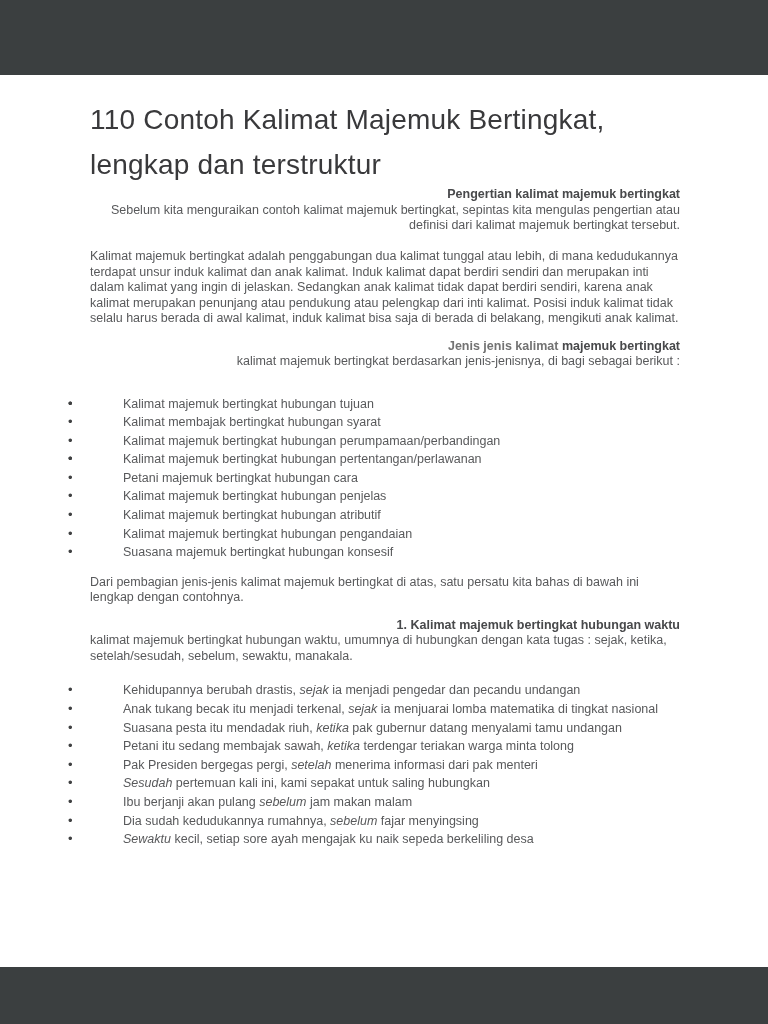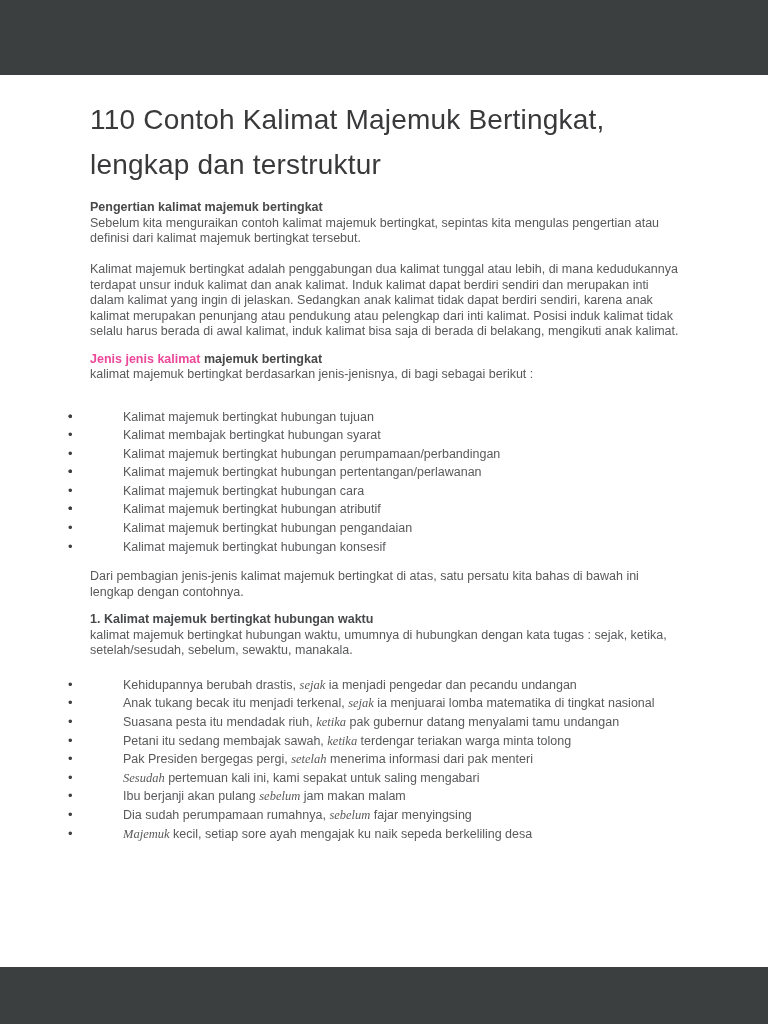--- a/index.html
+++ b/index.html
@@ -26,43 +26,43 @@
     font-size: 12.5px;
     line-height: 15.5px;
   }
   h1.doc-title {
     width: 582px;
     font-size: 28px;
     line-height: 45px;
     font-weight: 400;
     color: #39393b;
     letter-spacing: 0.2px;
-    margin-bottom: 13px;
+    margin-bottom: 0;
   }
   .b { font-weight: 700; color: #48494b; }
   p { margin: 0 0 12px 0; }
-  p.tight { margin-bottom: 0; }
+  p.tight { margin-bottom: 0; text-align: right; }
   .spacer { height: 15.5px; }
-  a.doc-link { color: #ec4899; font-weight: 700; text-decoration: none; cursor: pointer; }
+  a.doc-link { color: #737373; font-weight: 700; text-decoration: none; cursor: pointer; }
   ul.doc-list { list-style: none; margin: 25px 0 13px 0; padding: 0; }
   ul.doc-list.examples { margin: 17px 0 0 0; }
   ul.doc-list li {
     position: relative;
     padding-left: 33px;
     line-height: 18.6px;
     color: #58595b;
   }
   ul.doc-list li .marker {
     position: absolute;
     left: -22px;
     top: 0;
     color: #3f4041;
     font-size: 13px;
   }
-  .it { font-style: italic; font-family: Liberation Serif, serif; }
+  .it { font-style: italic; }
 </style>
 </head>
 <body>
 
 <div class="screen">
   <div class="bar top"></div>
 
   <div class="page">
 
     <h1 class="doc-title">110 Contoh Kalimat Majemuk Bertingkat, lengkap dan terstruktur</h1>
@@ -75,41 +75,41 @@
     <p class="tight"><a class="doc-link">Jenis jenis kalimat</a><span> <span class="b">majemuk bertingkat</span></span></p>
     <p class="tight">kalimat majemuk bertingkat berdasarkan jenis-jenisnya, di bagi sebagai berikut :</p>
 
     <ul class="doc-list types">
         <li><span class="marker">•</span></li>
         <li><span class="marker">•</span><span class="li-text">Kalimat majemuk bertingkat hubungan tujuan</span></li>
         <li><span class="marker">•</span><span class="li-text">Kalimat membajak bertingkat hubungan syarat</span></li>
         <li><span class="marker">•</span><span class="li-text">Kalimat majemuk bertingkat hubungan perumpamaan/perbandingan</span></li>
         <li><span class="marker">•</span></li>
         <li><span class="marker">•</span><span class="li-text">Kalimat majemuk bertingkat hubungan pertentangan/perlawanan</span></li>
-        <li><span class="marker">•</span><span class="li-text">Kalimat majemuk bertingkat hubungan cara</span></li>
-        <li><span class="marker">•</span></li>
+        <li><span class="marker">•</span><span class="li-text">Petani majemuk bertingkat hubungan cara</span></li>
+        <li><span class="marker">•</span><span class="li-text">Kalimat majemuk bertingkat hubungan penjelas</span></li>
         <li><span class="marker">•</span><span class="li-text">Kalimat majemuk bertingkat hubungan atributif</span></li>
         <li><span class="marker">•</span><span class="li-text">Kalimat majemuk bertingkat hubungan pengandaian</span></li>
-        <li><span class="marker">•</span><span class="li-text">Kalimat majemuk bertingkat hubungan konsesif</span></li>
+        <li><span class="marker">•</span><span class="li-text">Suasana majemuk bertingkat hubungan konsesif</span></li>
       </ul>
 
     <p>Dari pembagian jenis-jenis kalimat majemuk bertingkat di atas, satu persatu kita bahas di bawah ini lengkap dengan contohnya.</p>
 
     <p class="tight b">1. Kalimat majemuk bertingkat hubungan waktu</p>
     <p>kalimat majemuk bertingkat hubungan waktu, umumnya di hubungkan dengan kata tugas : sejak, ketika, setelah/sesudah, sebelum, sewaktu, manakala.</p>
 
 
     <ul class="doc-list examples">
         <li><span class="marker">•</span><span class="li-text"><span>Kehidupannya berubah drastis, </span><span class="it">sejak</span><span> ia menjadi pengedar dan pecandu undangan</span></span></li>
         <li><span class="marker">•</span><span class="li-text"><span>Anak tukang becak itu menjadi terkenal, </span><span class="it">sejak</span><span> ia menjuarai lomba matematika di tingkat nasional</span></span></li>
         <li><span class="marker">•</span><span class="li-text"><span>Suasana pesta itu mendadak riuh, </span><span class="it">ketika</span><span> pak gubernur datang menyalami tamu undangan</span></span></li>
         <li><span class="marker">•</span><span class="li-text"><span>Petani itu sedang membajak sawah, </span><span class="it">ketika</span><span> terdengar teriakan warga minta tolong</span></span></li>
         <li><span class="marker">•</span><span class="li-text"><span>Pak Presiden bergegas pergi, </span><span class="it">setelah</span><span> menerima informasi dari pak menteri</span></span></li>
-        <li><span class="marker">•</span><span class="li-text"><span class="it">Sesudah</span><span> pertemuan kali ini, kami sepakat untuk saling mengabari</span></span></li>
+        <li><span class="marker">•</span><span class="li-text"><span class="it">Sesudah</span><span> pertemuan kali ini, kami sepakat untuk saling hubungkan</span></span></li>
         <li><span class="marker">•</span><span class="li-text"><span>Ibu berjanji akan pulang </span><span class="it">sebelum</span><span> jam makan malam</span></span></li>
-        <li><span class="marker">•</span><span class="li-text"><span>Dia sudah perumpamaan rumahnya, </span><span class="it">sebelum</span><span> fajar menyingsing</span></span></li>
-        <li><span class="marker">•</span><span class="li-text"><span class="it">Majemuk</span><span> kecil, setiap sore ayah mengajak ku naik sepeda berkeliling desa</span></span></li>
+        <li><span class="marker">•</span><span class="li-text"><span>Dia sudah kedudukannya rumahnya, </span><span class="it">sebelum</span><span> fajar menyingsing</span></span></li>
+        <li><span class="marker">•</span><span class="li-text"><span class="it">Sewaktu</span><span> kecil, setiap sore ayah mengajak ku naik sepeda berkeliling desa</span></span></li>
       </ul>
 
   </div>
 
   <div class="bar bottom"></div>
 </div>
 
 </body></html>

